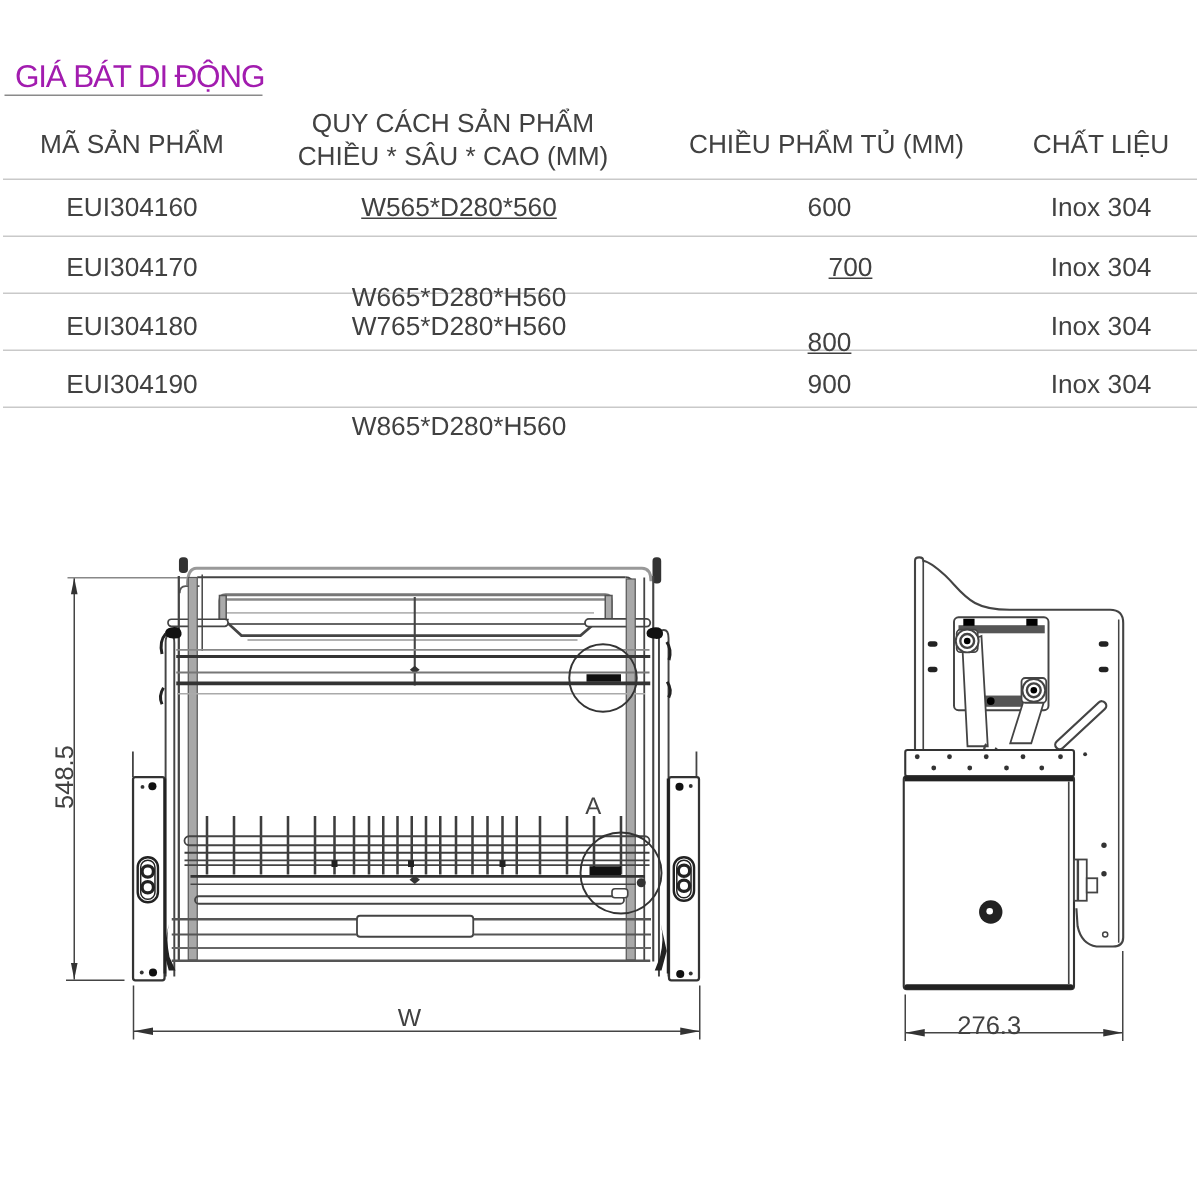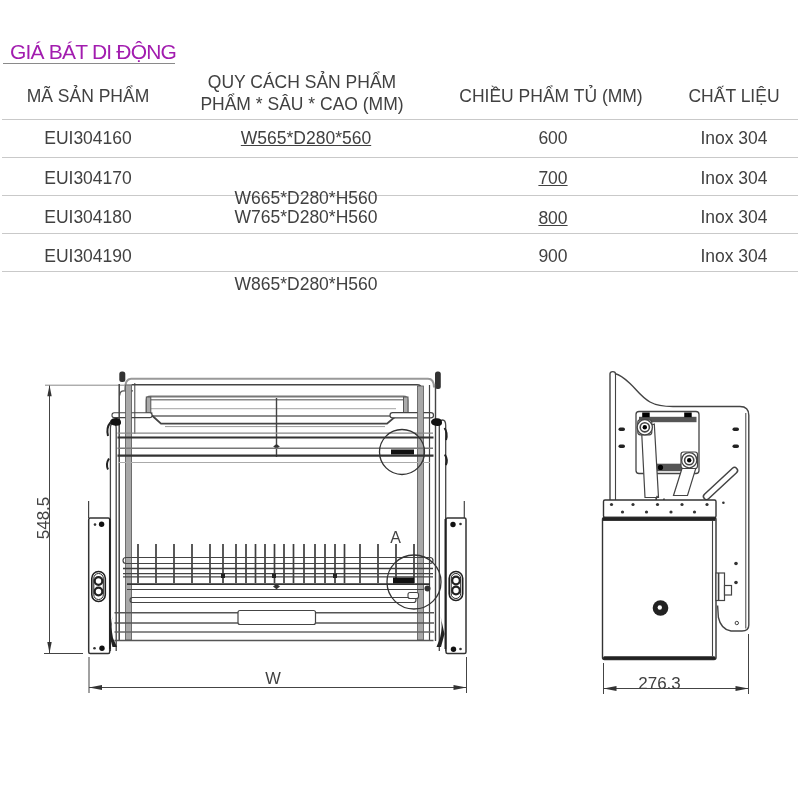--- a/index.html
+++ b/index.html
@@ -15,37 +15,37 @@
 <div class="abs" style="left:3px;top:63px;width:172px;height:1px;background:#8a8a8a;"></div>
 
 <div class="abs" style="left:2px;top:119px;width:796px;height:1px;background:#c9c9c9;"></div>
 <div class="abs" style="left:2px;top:157px;width:796px;height:1px;background:#c9c9c9;"></div>
 <div class="abs" style="left:2px;top:195px;width:796px;height:1px;background:#c9c9c9;"></div>
 <div class="abs" style="left:2px;top:233px;width:796px;height:1px;background:#c9c9c9;"></div>
 <div class="abs" style="left:2px;top:271px;width:796px;height:1px;background:#c9c9c9;"></div>
 
 <div class="abs c t" style="left:-12px;top:86px;width:200px;">MÃ SẢN PHẨM</div>
 <div class="abs c t" style="left:152px;top:72px;width:300px;">QUY CÁCH SẢN PHẨM</div>
-<div class="abs c t" style="left:152px;top:94px;width:300px;">PHẨM * SÂU * CAO (MM)</div>
+<div class="abs c t" style="left:152px;top:94px;width:300px;">CHIỀU * SÂU * CAO (MM)</div>
 <div class="abs c t" style="left:451px;top:86px;width:200px;">CHIỀU PHẨM TỦ (MM)</div>
 <div class="abs c t" style="left:634px;top:86px;width:200px;">CHẤT LIỆU</div>
 
 <div class="abs c t" style="left:-12px;top:128px;width:200px;">EUI304160</div>
 <div class="abs c t" style="left:156px;top:128px;width:300px;text-decoration:underline;">W565*D280*560</div>
 <div class="abs c t" style="left:453px;top:128px;width:200px;">600</div>
 <div class="abs c t" style="left:634px;top:128px;width:200px;">Inox 304</div>
 
 <div class="abs c t" style="left:-12px;top:167.5px;width:200px;">EUI304170</div>
 <div class="abs c t" style="left:156px;top:167.5px;width:300px;margin-top:20px;">W665*D280*H560</div>
-<div class="abs c t" style="left:453px;top:167.5px;width:200px;text-decoration:underline;">700</div>
+<div class="abs c t" style="left:467px;top:167.5px;width:200px;text-decoration:underline;">700</div>
 <div class="abs c t" style="left:634px;top:167.5px;width:200px;">Inox 304</div>
 
 <div class="abs c t" style="left:-12px;top:206.5px;width:200px;">EUI304180</div>
 <div class="abs c t" style="left:156px;top:206.5px;width:300px;">W765*D280*H560</div>
-<div class="abs c t" style="left:453px;top:208px;width:200px;text-decoration:underline;">800</div>
+<div class="abs c t" style="left:453px;top:218px;width:200px;text-decoration:underline;">800</div>
 <div class="abs c t" style="left:634px;top:206.5px;width:200px;">Inox 304</div>
 
 <div class="abs c t" style="left:-12px;top:245.5px;width:200px;">EUI304190</div>
 <div class="abs c t" style="left:156px;top:245.5px;width:300px;margin-top:28px;">W865*D280*H560</div>
 <div class="abs c t" style="left:453px;top:245.5px;width:200px;">900</div>
 <div class="abs c t" style="left:634px;top:245.5px;width:200px;">Inox 304</div>
 
 <svg class="abs" style="left:0;top:0;" width="800" height="800" viewBox="0 0 800 800" fill="none" stroke-linecap="butt">
 <g id="front" stroke="#444">
 

